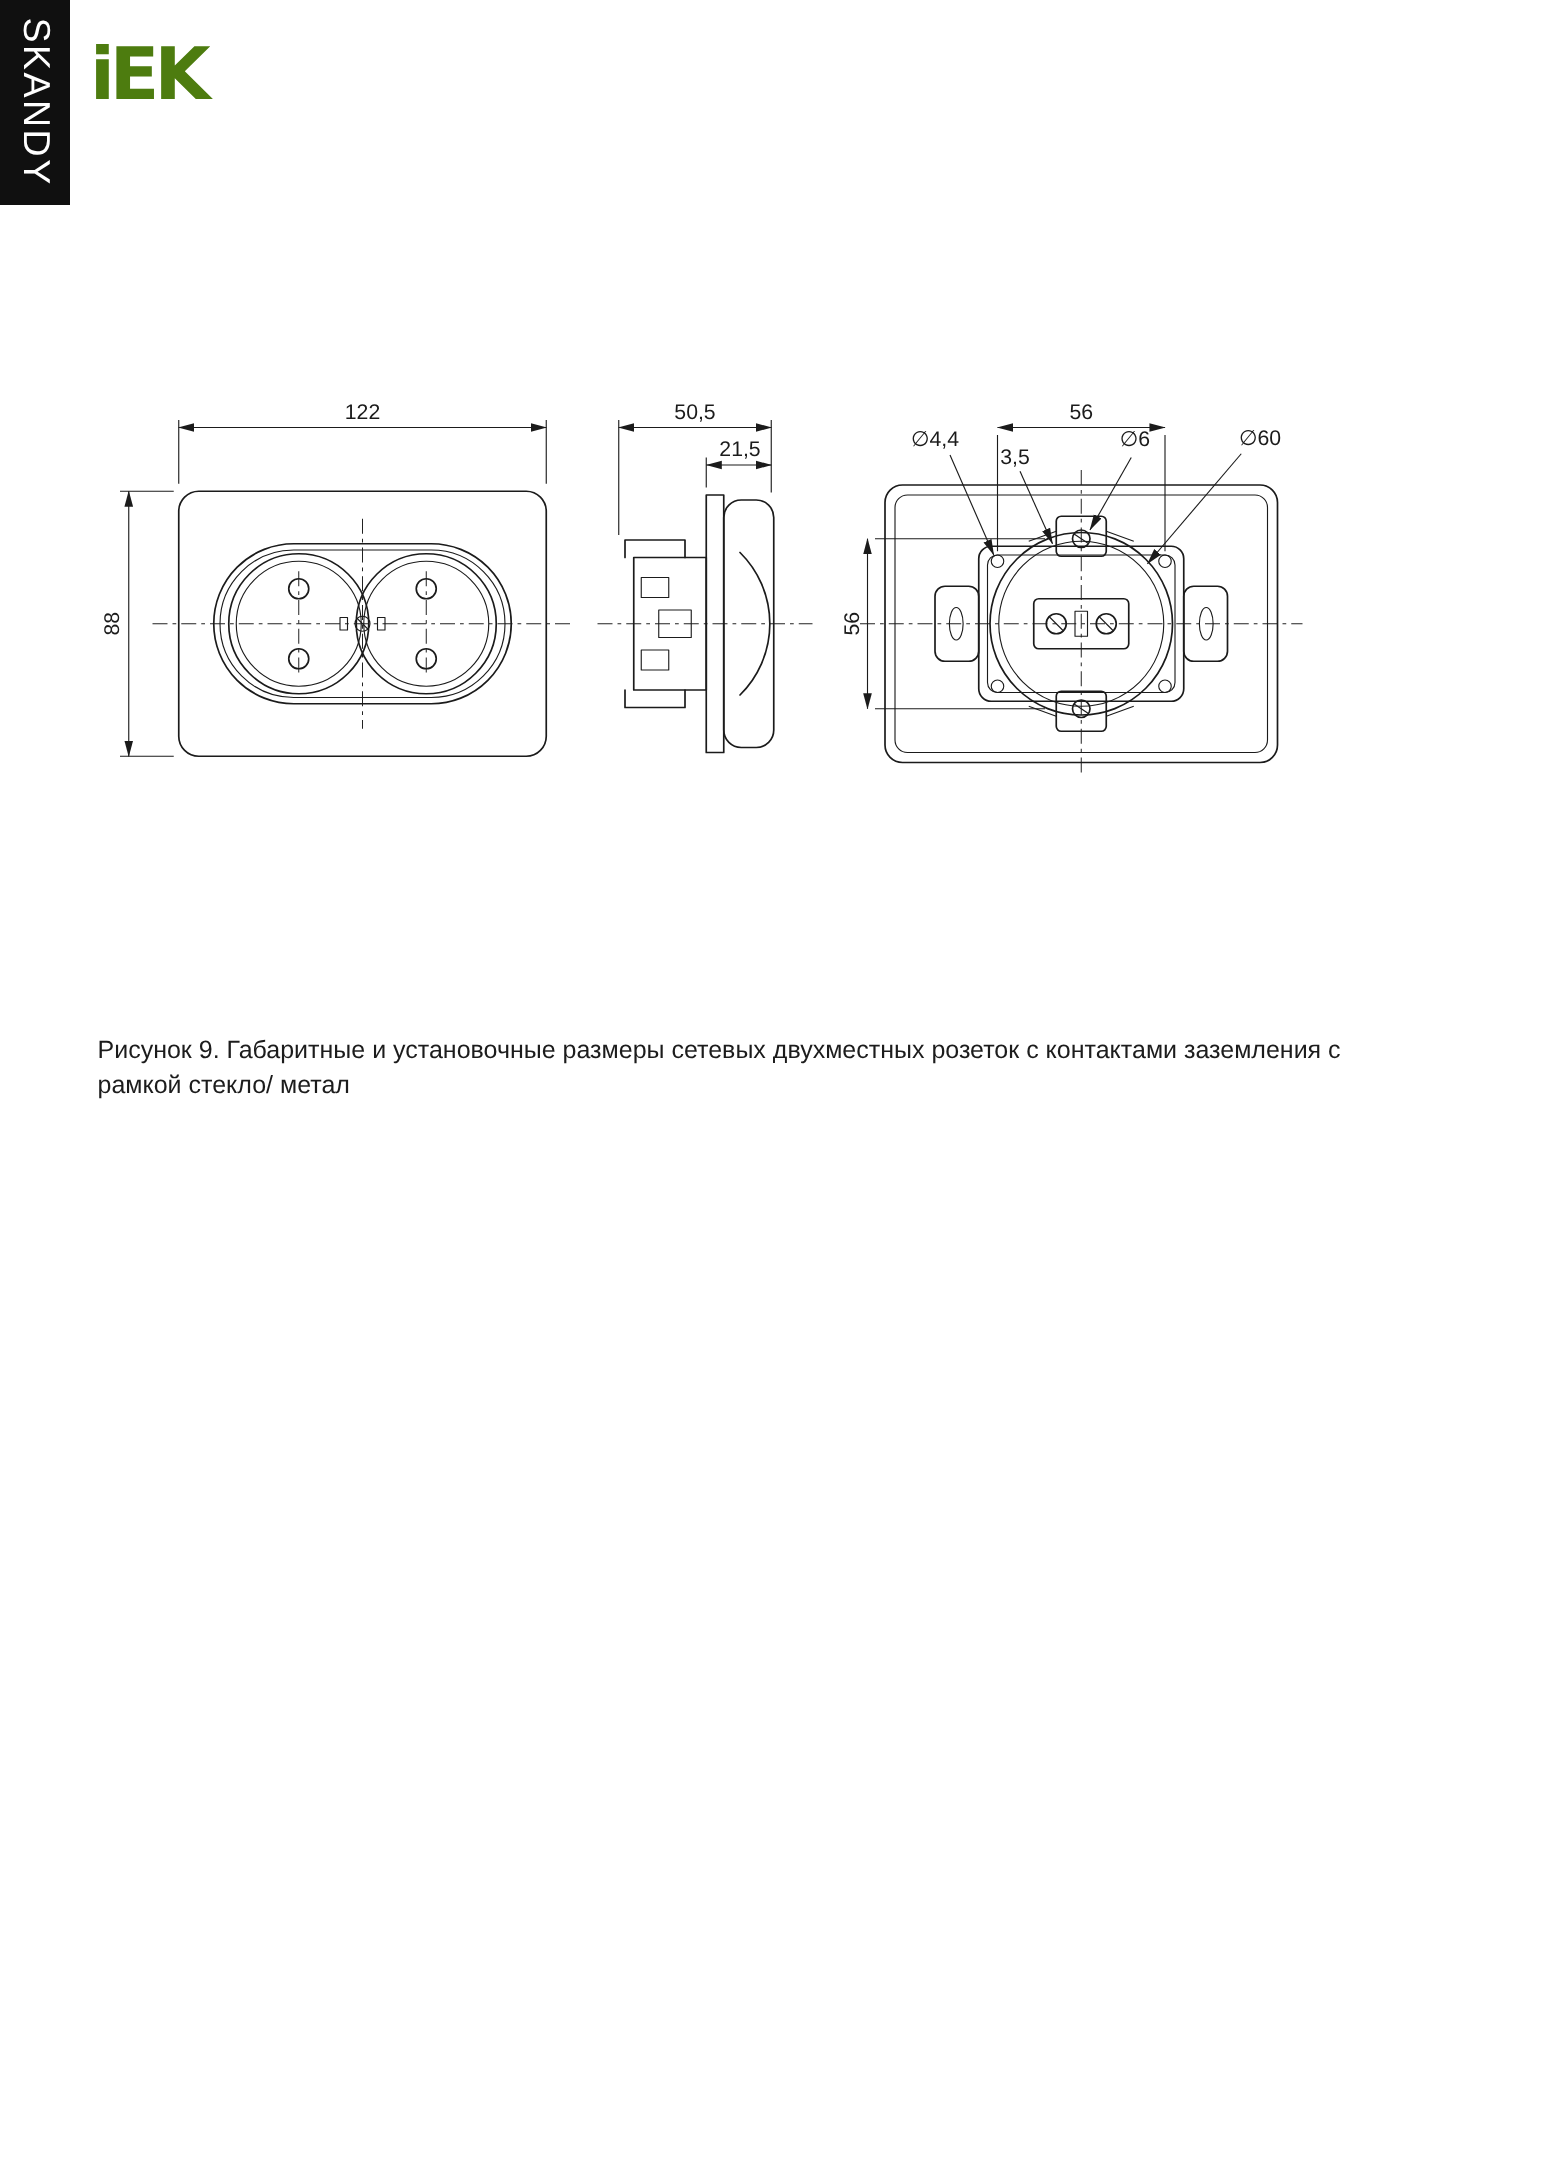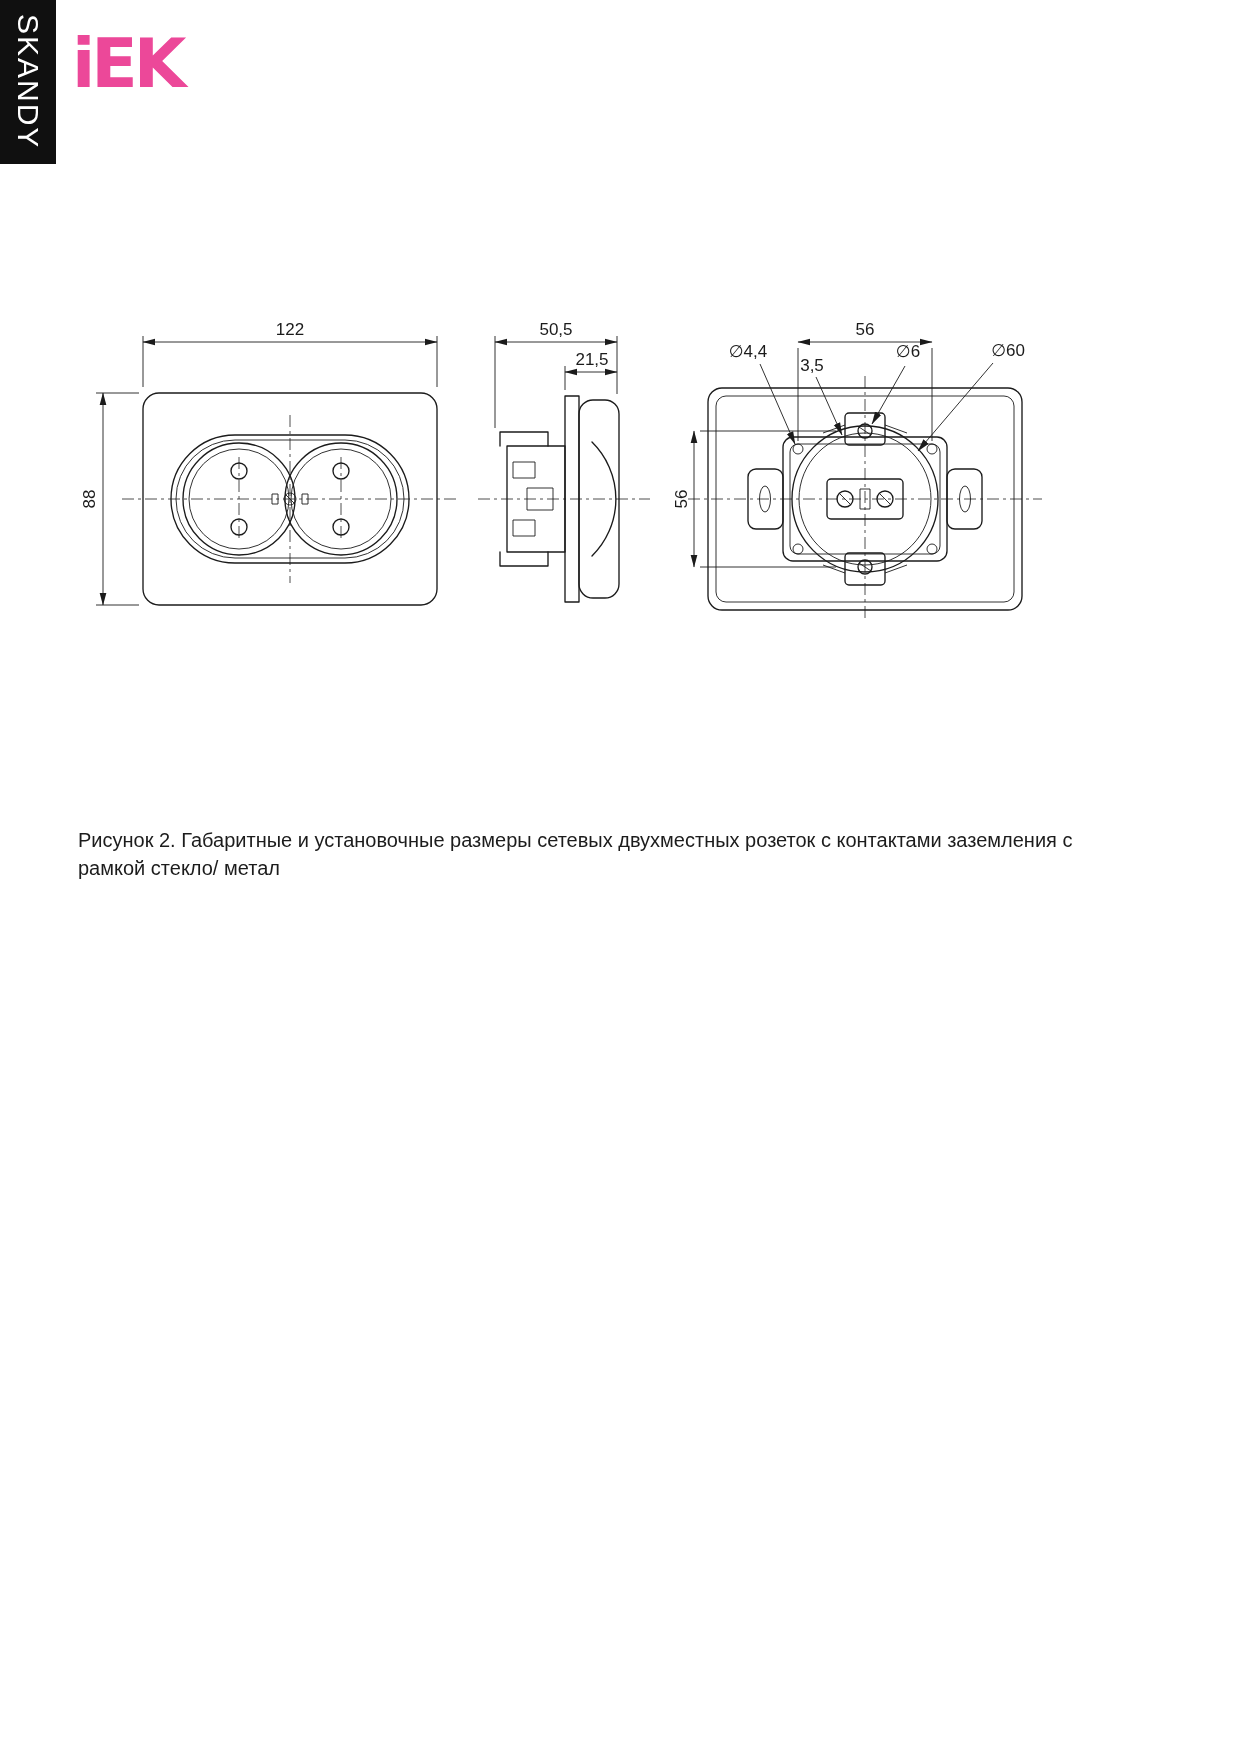--- a/index.html
+++ b/index.html
@@ -21,23 +21,23 @@
     color:#ffffff;
     writing-mode:vertical-rl;
     font-size:30px;
     letter-spacing:2px;
     font-weight:400;
   }
   .brand-logo{
     position:absolute;left:72px;top:30px;
     font-family:"DejaVu Sans",sans-serif;
     font-weight:bold;
-    font-size:68px;
+    font-size:58px;
     letter-spacing:-4px;
-    color:#ec4899;
+    color:#4d7c0f;
     line-height:1;
   }
   .drawing{
     position:absolute;left:0;top:0;
     width:1239px;height:1746px;
   }
   .caption{
     position:absolute;left:78px;top:826px;
     width:1015px;
     font-size:20px;
@@ -190,14 +190,14 @@
       <path class="dim" d="M816,377 L842,435" marker-end="url(#arr)"></path>
 
       <text class="dimtext" x="908" y="357" text-anchor="middle">∅6</text>
       <path class="dim" d="M905,366 L872,424" marker-end="url(#arr)"></path>
 
       <text class="dimtext" x="1008" y="356" text-anchor="middle">∅60</text>
       <path class="dim" d="M993,363 L918,451" marker-end="url(#arr)"></path>
     </g>
   </svg>
 
-  <div class="caption">Рисунок 2. Габаритные и установочные размеры сетевых двухместных розеток с контактами заземления с рамкой стекло/ метал</div>
+  <div class="caption">Рисунок 9. Габаритные и установочные размеры сетевых двухместных розеток с контактами заземления с рамкой стекло/ метал</div>
 </div>
 
 </body></html>

